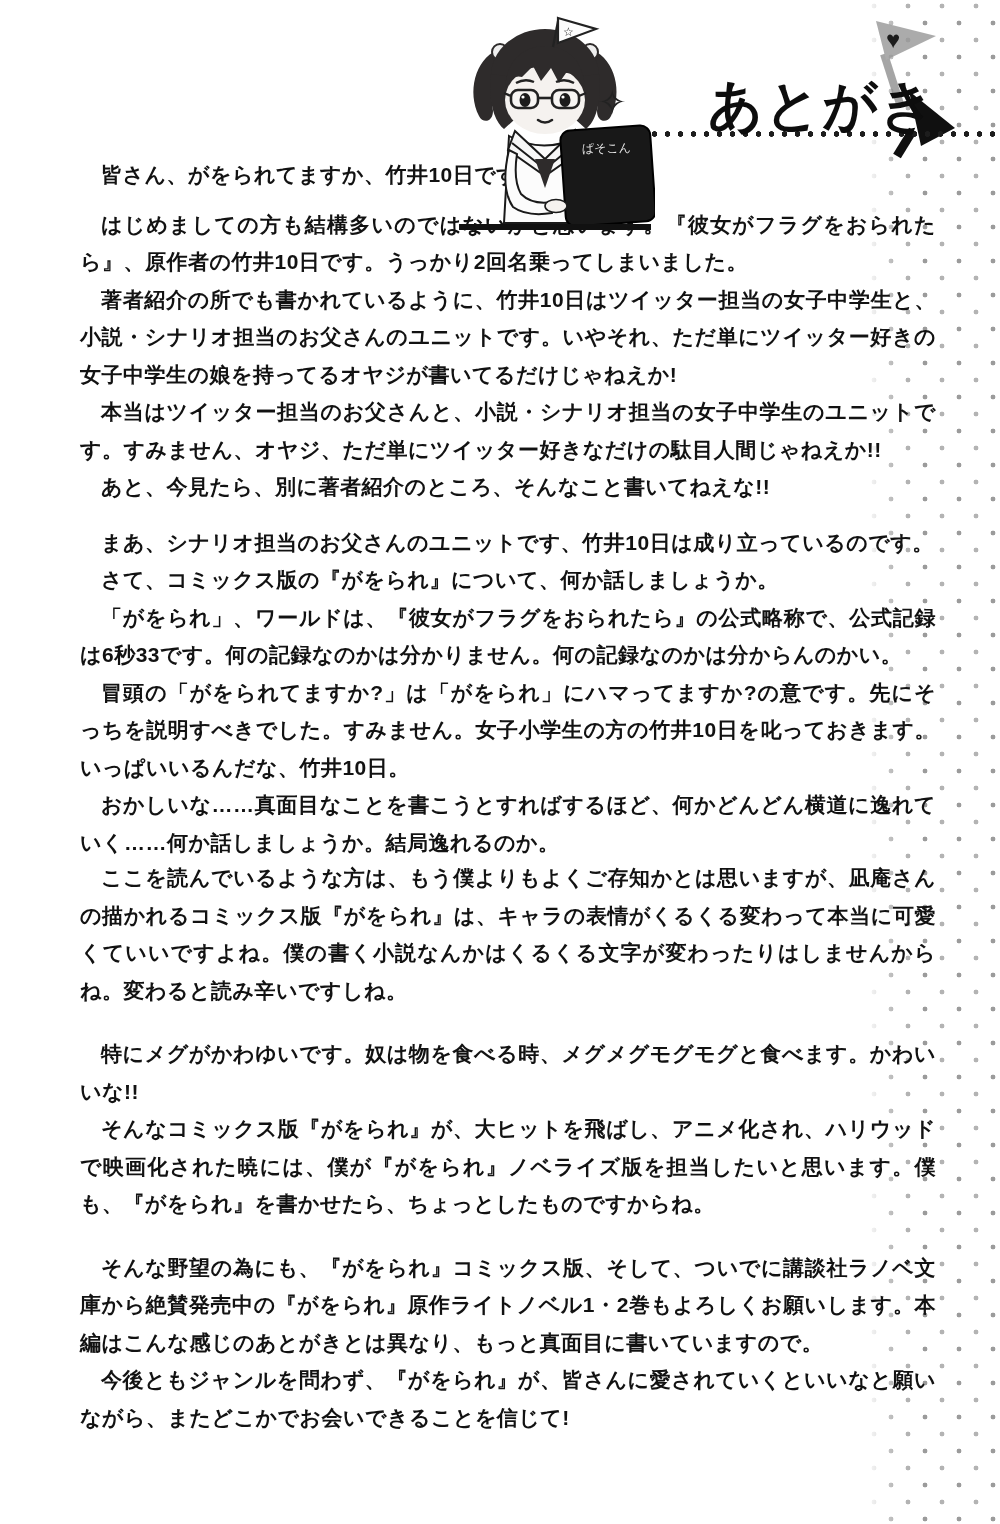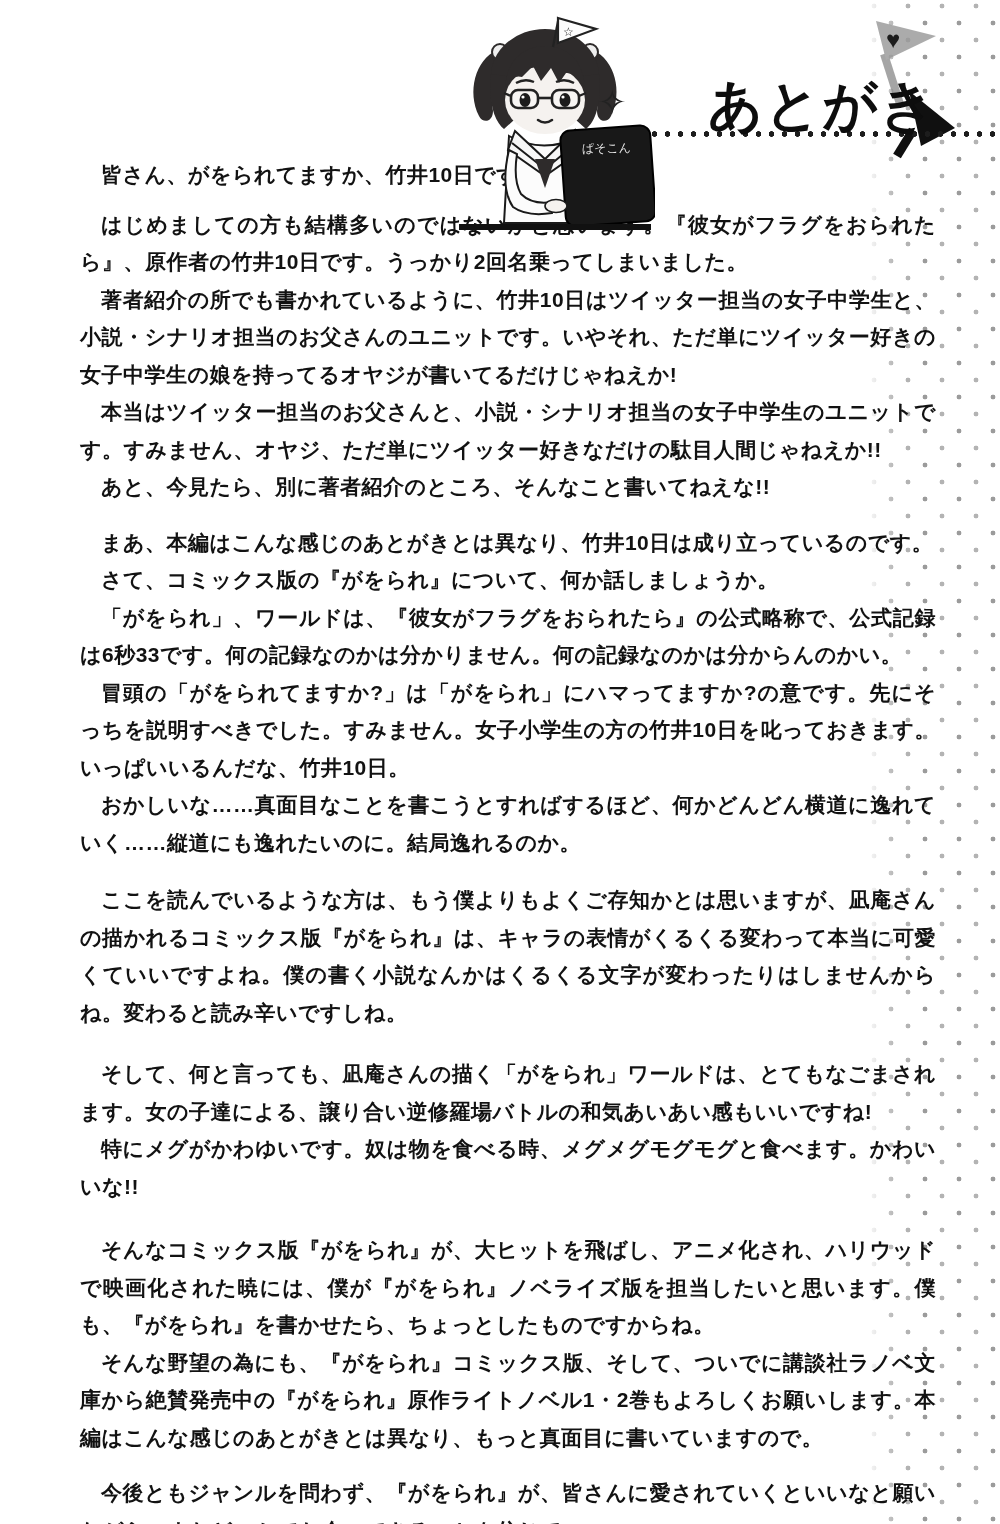--- a/index.html
+++ b/index.html
@@ -59,21 +59,21 @@
     color:#121212;
   }
   .content p{
     margin:0;font-size:21px;line-height:37.5px;font-weight:bold;
     text-align:justify;text-indent:21px;
     letter-spacing:0.5px;
   }
   .content p:nth-of-type(2){margin-top:12px;}
   .content p:nth-of-type(6){margin-top:18px;}
   .content p:nth-of-type(7){}
-  .content p:nth-of-type(11){margin-top:20px;}
+  .content p:nth-of-type(11){font-family:Liberation Mono, monospace;}
   .content p:nth-of-type(12){margin-top:24px;}
   .content p:nth-of-type(14){margin-top:26px;}
   .content p:nth-of-type(16){margin-top:18px;}
 </style>
 </head>
 <body>
 
 <div class="page">
 
   <div class="dot-strip"></div>
@@ -153,26 +153,25 @@
   </svg>
 
   <span class="sparkle">✧</span>
 
   <div class="content">
       <p>皆さん、がをられてますか、竹井10日です。</p>
       <p>はじめましての方も結構多いのではないかと思います。『彼女がフラグをおられたら』、原作者の竹井10日です。うっかり2回名乗ってしまいました。</p>
       <p>著者紹介の所でも書かれているように、竹井10日はツイッター担当の女子中学生と、小説・シナリオ担当のお父さんのユニットです。いやそれ、ただ単にツイッター好きの女子中学生の娘を持ってるオヤジが書いてるだけじゃねえか!</p>
       <p>本当はツイッター担当のお父さんと、小説・シナリオ担当の女子中学生のユニットです。すみません、オヤジ、ただ単にツイッター好きなだけの駄目人間じゃねえか!!</p>
       <p>あと、今見たら、別に著者紹介のところ、そんなこと書いてねえな!!</p>
-      <p>まあ、本編はこんな感じのあとがきとは異なり、竹井10日は成り立っているのです。</p>
+      <p>まあ、シナリオ担当のお父さんのユニットです、竹井10日は成り立っているのです。</p>
       <p>さて、コミックス版の『がをられ』について、何か話しましょうか。</p>
       <p>「がをられ」、ワールドは、『彼女がフラグをおられたら』の公式略称で、公式記録は6秒33です。何の記録なのかは分かりません。何の記録なのかは分からんのかい。</p>
       <p>冒頭の「がをられてますか?」は「がをられ」にハマってますか?の意です。先にそっちを説明すべきでした。すみません。女子小学生の方の竹井10日を叱っておきます。いっぱいいるんだな、竹井10日。</p>
-      <p>おかしいな……真面目なことを書こうとすればするほど、何かどんどん横道に逸れていく……縦道にも逸れたいのに。結局逸れるのか。</p>
+      <p>おかしいな……真面目なことを書こうとすればするほど、何かどんどん横道に逸れていく……何か話しましょうか。結局逸れるのか。</p>
       <p>ここを読んでいるような方は、もう僕よりもよくご存知かとは思いますが、凪庵さんの描かれるコミックス版『がをられ』は、キャラの表情がくるくる変わって本当に可愛くていいですよね。僕の書く小説なんかはくるくる文字が変わったりはしませんからね。変わると読み辛いですしね。</p>
-      <p>そして、何と言っても、凪庵さんの描く「がをられ」ワールドは、とてもなごまされます。女の子達による、譲り合い逆修羅場バトルの和気あいあい感もいいですね!</p>
       <p>特にメグがかわゆいです。奴は物を食べる時、メグメグモグモグと食べます。かわいいな!!</p>
       <p>そんなコミックス版『がをられ』が、大ヒットを飛ばし、アニメ化され、ハリウッドで映画化された暁には、僕が『がをられ』ノベライズ版を担当したいと思います。僕も、『がをられ』を書かせたら、ちょっとしたものですからね。</p>
       <p>そんな野望の為にも、『がをられ』コミックス版、そして、ついでに講談社ラノベ文庫から絶賛発売中の『がをられ』原作ライトノベル1・2巻もよろしくお願いします。本編はこんな感じのあとがきとは異なり、もっと真面目に書いていますので。</p>
       <p>今後ともジャンルを問わず、『がをられ』が、皆さんに愛されていくといいなと願いながら、またどこかでお会いできることを信じて!</p>
     </div>
 
 </div>
 
 </body></html>

